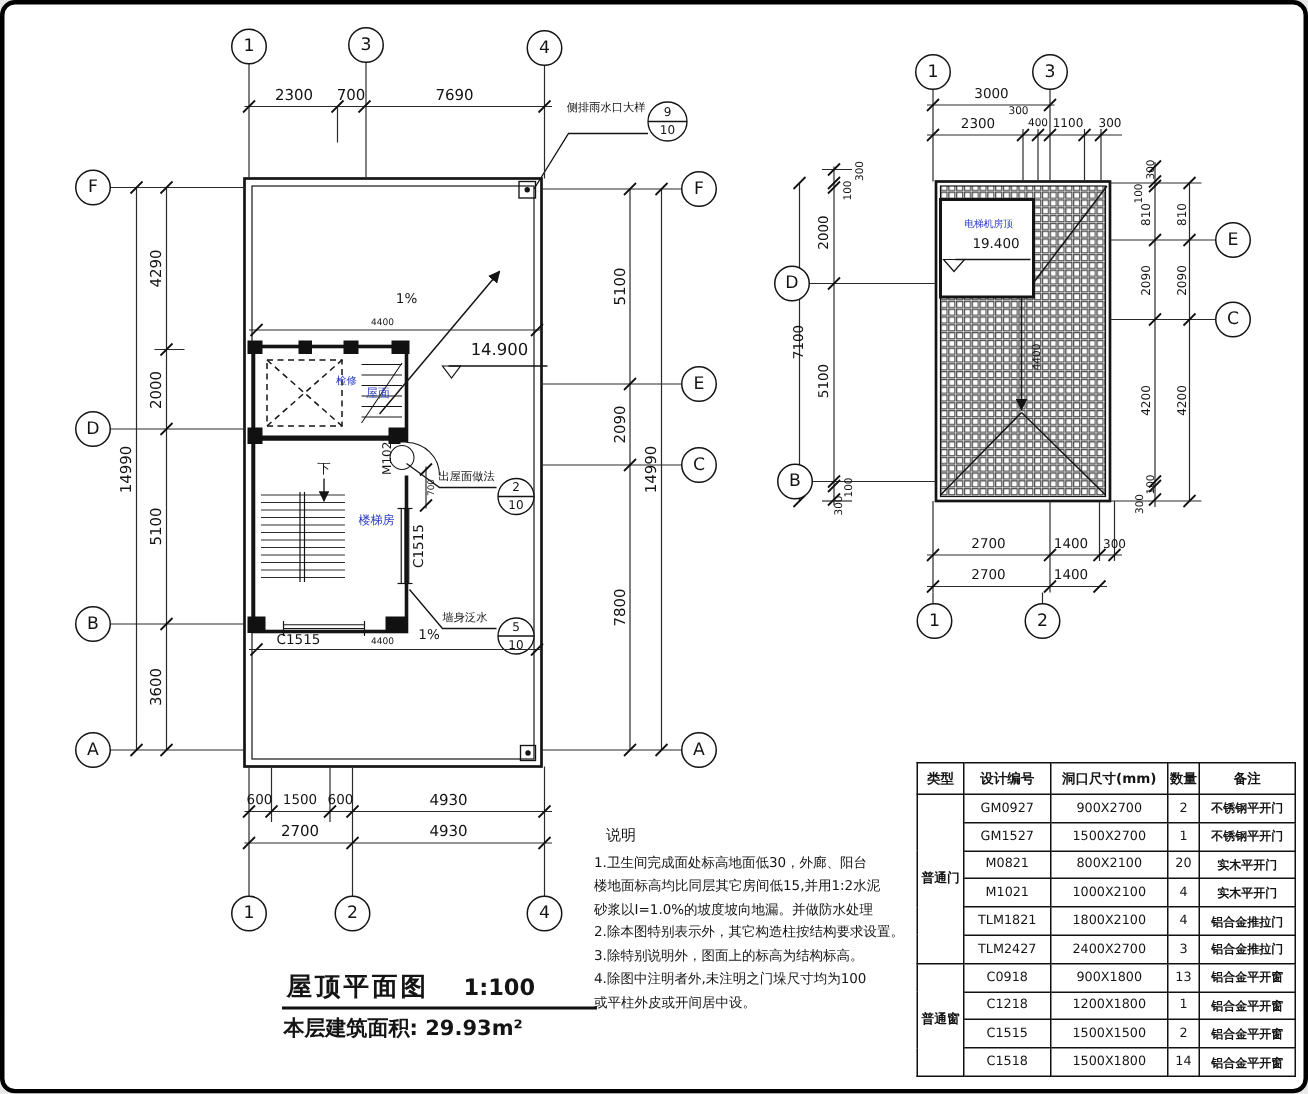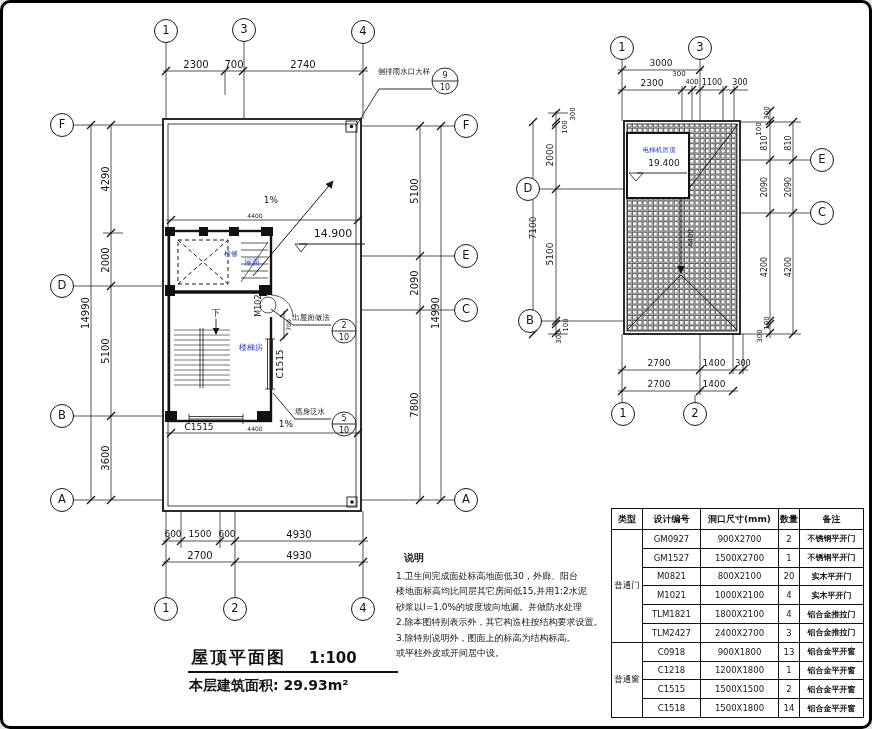--- a/index.html
+++ b/index.html
@@ -12,28 +12,28 @@
   .lbl.blue{color:#2a3cc0;}
   .bubble{position:absolute;width:22px;height:22px;border:1.3px solid #141414;border-radius:50%;
           background:#fff;font-size:11.5px;line-height:21px;text-align:center;
           transform:translate(-50%,-50%);}
   #titleblock span{position:absolute;white-space:nowrap;}
   #tb-title{left:188px;top:643px;font-size:17px;letter-spacing:2px;font-weight:600;}
   #tb-scale{left:306px;top:646px;font-size:15px;font-weight:600;}
   #tb-rule{position:absolute;left:185px;top:668px;width:210px;height:2px;background:#111;}
   #tb-area{left:186px;top:674px;font-size:14px;font-weight:600;}
   #notes{position:absolute;left:393px;top:547px;width:218px;font-size:9px;line-height:15.5px;}
-  #notes-heading{font-size:10px;font-weight:700;padding-left:8px;margin-bottom:3px;}
+  #notes-heading{font-size:10px;font-weight:400;padding-left:8px;margin-bottom:3px;}
   #schedule{position:absolute;left:608px;top:505px;width:250px;}
   #sch-title{text-align:center;font-size:14px;font-weight:600;letter-spacing:3px;margin-bottom:4px;}
   #sch-table{border-collapse:collapse;width:249px;table-layout:fixed;}
   #sch-table td,#sch-table th{border:1px solid #111;text-align:center;padding:0;
       font-weight:normal;font-size:8.5px;height:17.8px;overflow:hidden;}
   #sch-table thead th{font-size:9px;font-weight:600;height:20px;}
-  #sch-table .type{font-weight:400;font-size:8.5px;}
+  #sch-table .type{font-weight:700;font-size:8.5px;}
   #sch-table .remark{font-weight:700;font-size:8px;}
   #sch-table{border:1.5px solid #111;}
 </style>
 </head>
 <body>
 
 <div id="canvas">
 
   <svg id="linework" width="872" height="729" viewBox="0 0 872 729">
     <defs>
@@ -288,21 +288,21 @@
         <line x1="171" y1="367" x2="227" y2="367"></line>
         <line x1="171" y1="372" x2="227" y2="372"></line>
         <line x1="171" y1="377" x2="227" y2="377"></line>
         <line x1="171" y1="382" x2="227" y2="382"></line>
       </g>
   </svg>
 
   <div id="labels">
       <span class="lbl" style="left: 193px; top: 61px; font-size: 10px;">2300</span>
       <span class="lbl" style="left: 231px; top: 61px; font-size: 10px;">700</span>
-      <span class="lbl" style="left: 300px; top: 61px; font-size: 10px;">2740</span>
+      <span class="lbl" style="left: 300px; top: 61px; font-size: 10px;">7690</span>
       <span class="lbl rot" style="left: 102px; top: 176px; font-size: 10px;">4290</span>
       <span class="lbl rot" style="left: 102px; top: 257px; font-size: 10px;">2000</span>
       <span class="lbl rot" style="left: 102px; top: 348px; font-size: 10px;">5100</span>
       <span class="lbl rot" style="left: 102px; top: 455px; font-size: 10px;">3600</span>
       <span class="lbl rot" style="left: 82px; top: 310px; font-size: 10px;">14990</span>
       <span class="lbl rot" style="left: 411px; top: 188px; font-size: 10px;">5100</span>
       <span class="lbl rot" style="left: 411px; top: 280px; font-size: 10px;">2090</span>
       <span class="lbl rot" style="left: 411px; top: 402px; font-size: 10px;">7800</span>
       <span class="lbl rot" style="left: 432px; top: 310px; font-size: 10px;">14990</span>
       <span class="lbl" style="left: 170px; top: 531px; font-size: 9px;">600</span>
@@ -398,20 +398,21 @@
   </div>
 
   <div id="notes">
     <div id="notes-heading">说明</div>
     <div id="notes-body">
         <div>1.卫生间完成面处标高地面低30，外廊、阳台</div>
         <div>楼地面标高均比同层其它房间低15,并用1:2水泥</div>
         <div>砂浆以I=1.0%的坡度坡向地漏。并做防水处理</div>
         <div>2.除本图特别表示外，其它构造柱按结构要求设置。</div>
         <div>3.除特别说明外，图面上的标高为结构标高。</div>
+        <div>4.除图中注明者外,未注明之门垛尺寸均为100</div>
         <div>或平柱外皮或开间居中设。</div>
       </div>
   </div>
 
   <div id="schedule">
     <table id="sch-table">
       <thead>
           <tr>
             <th style="width: 30px;">类型</th>
             <th style="width: 57px;">设计编号</th>

